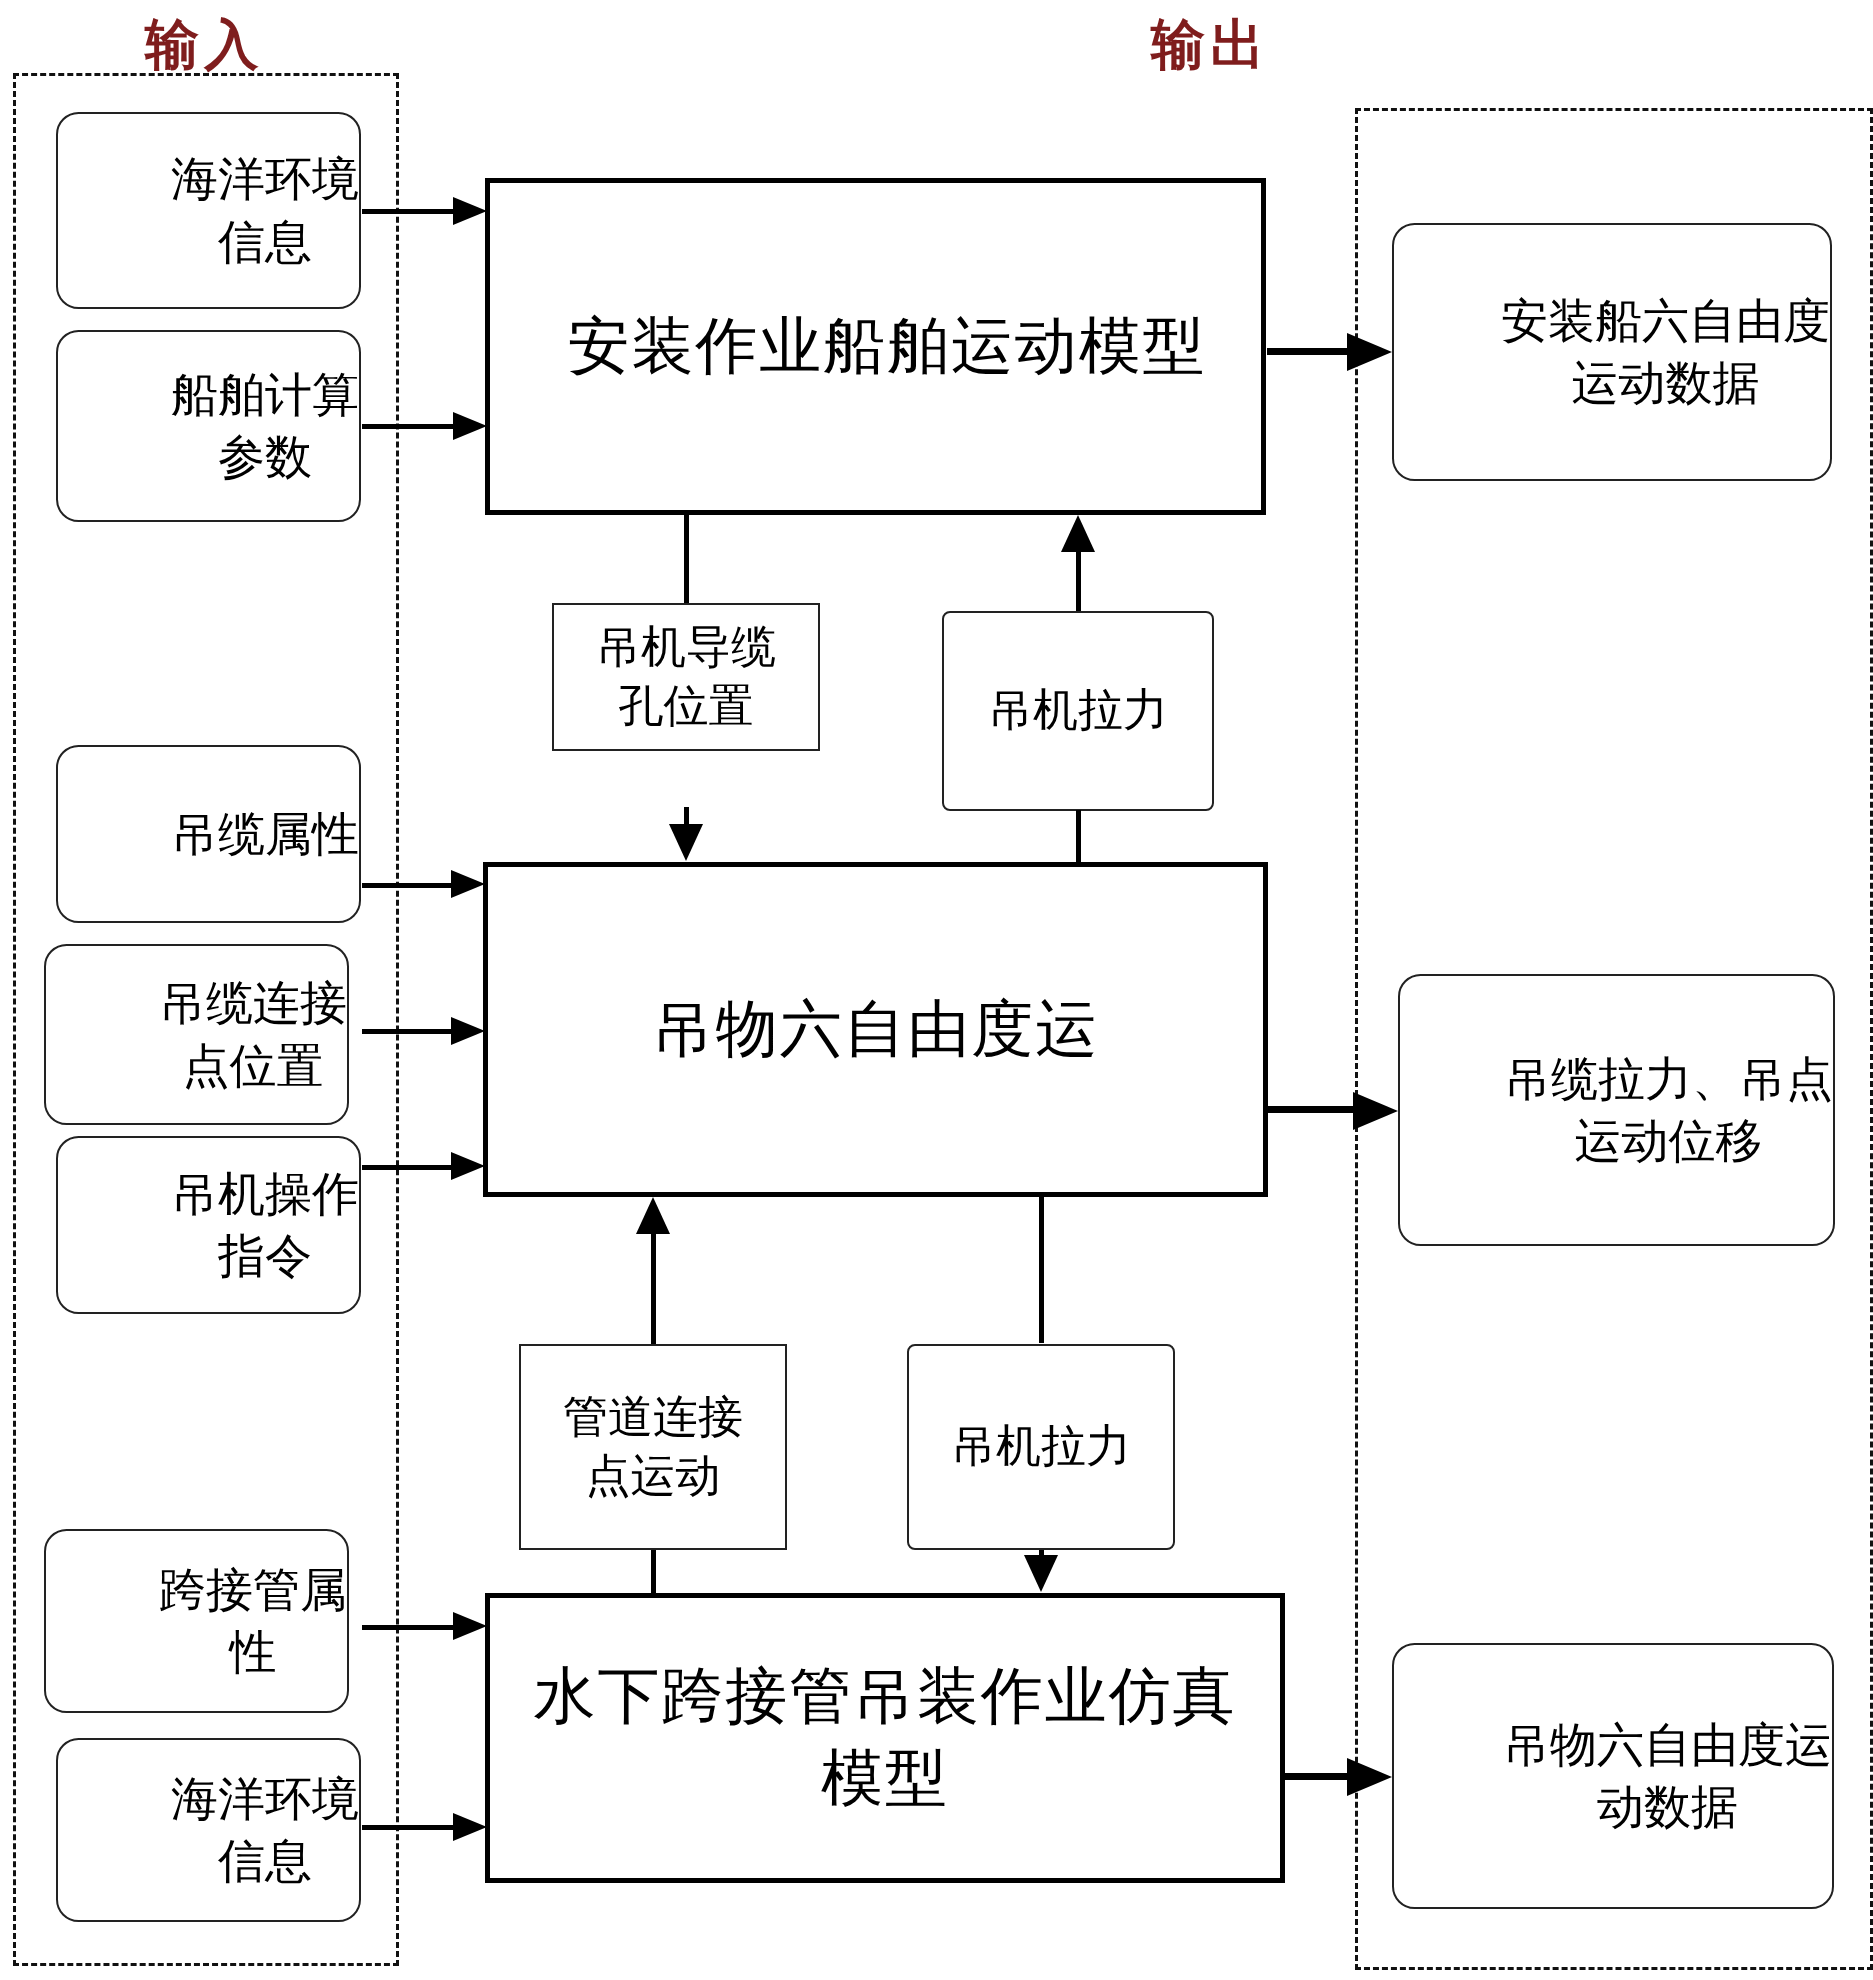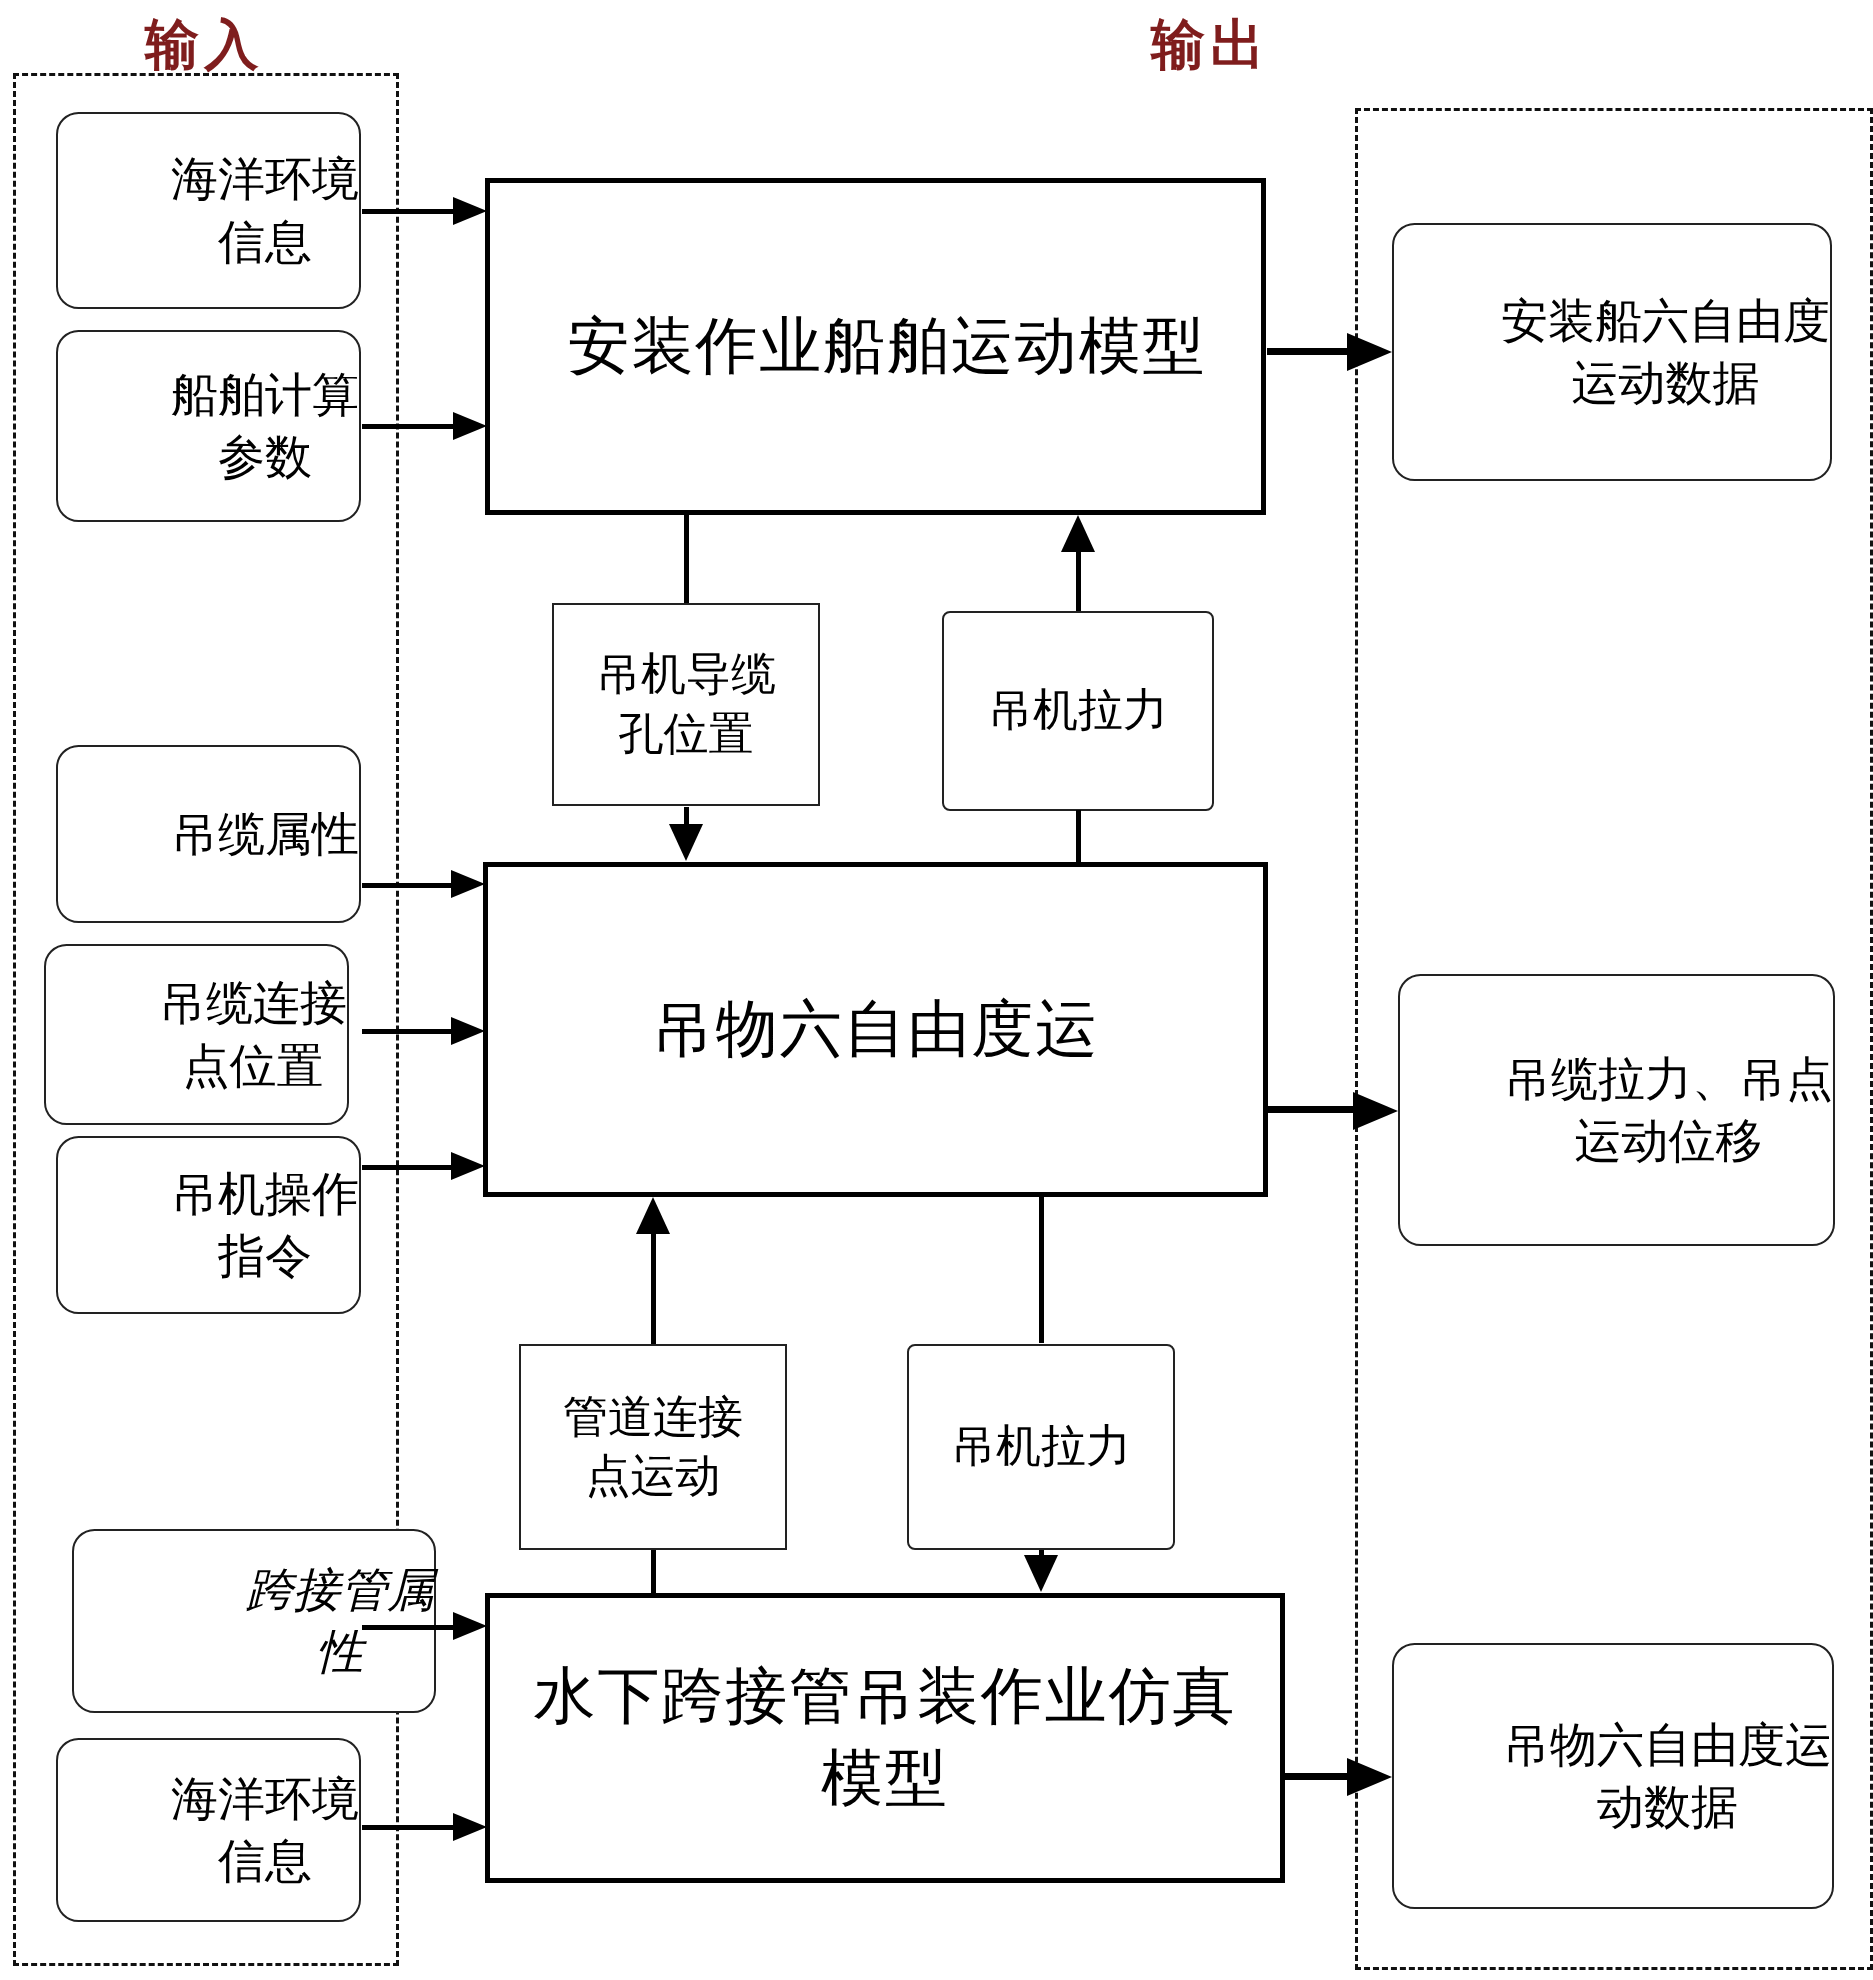--- a/index.html
+++ b/index.html
@@ -87,41 +87,41 @@
       <span class="lbl">吊缆属性</span>
     </div>
   <div class="box io-box" style="left:44px;top:944px;width:305px;height:181px;">
       <span class="lbl">吊缆连接
 点位置</span>
     </div>
   <div class="box io-box" style="left:56px;top:1136px;width:305px;height:178px;">
       <span class="lbl">吊机操作
 指令</span>
     </div>
-  <div class="box io-box" style="left:72px;top:1529px;width:364px;height:184px;font-style:italic;">
+  <div class="box io-box" style="left:44px;top:1529px;width:305px;height:184px;">
       <span class="lbl">跨接管属
 性</span>
     </div>
   <div class="box io-box" style="left:56px;top:1738px;width:305px;height:184px;">
       <span class="lbl">海洋环境
 信息</span>
     </div>
 
   <div class="box model-box" style="left:485px;top:178px;width:781px;height:337px;padding-left:23px;">
       <span class="lbl">安装作业船舶运动模型</span>
     </div>
   <div class="box model-box" style="left:483px;top:862px;width:785px;height:335px;">
       <span class="lbl">吊物六自由度运</span>
     </div>
   <div class="box model-box" style="left:485px;top:1593px;width:800px;height:290px;">
       <span class="lbl">水下跨接管吊装作业仿真
 模型</span>
     </div>
 
-  <div class="box conn-sq" style="left:552px;top:603px;width:268px;height:203px;">
+  <div class="box conn-sq" style="left:552px;top:603px;width:268px;height:148px;">
       <span class="lbl">吊机导缆
 孔位置</span>
     </div>
   <div class="box conn-rd" style="left:942px;top:611px;width:272px;height:200px;">
       <span class="lbl">吊机拉力</span>
     </div>
   <div class="box conn-sq" style="left:519px;top:1344px;width:268px;height:206px;">
       <span class="lbl">管道连接
 点运动</span>
     </div>

